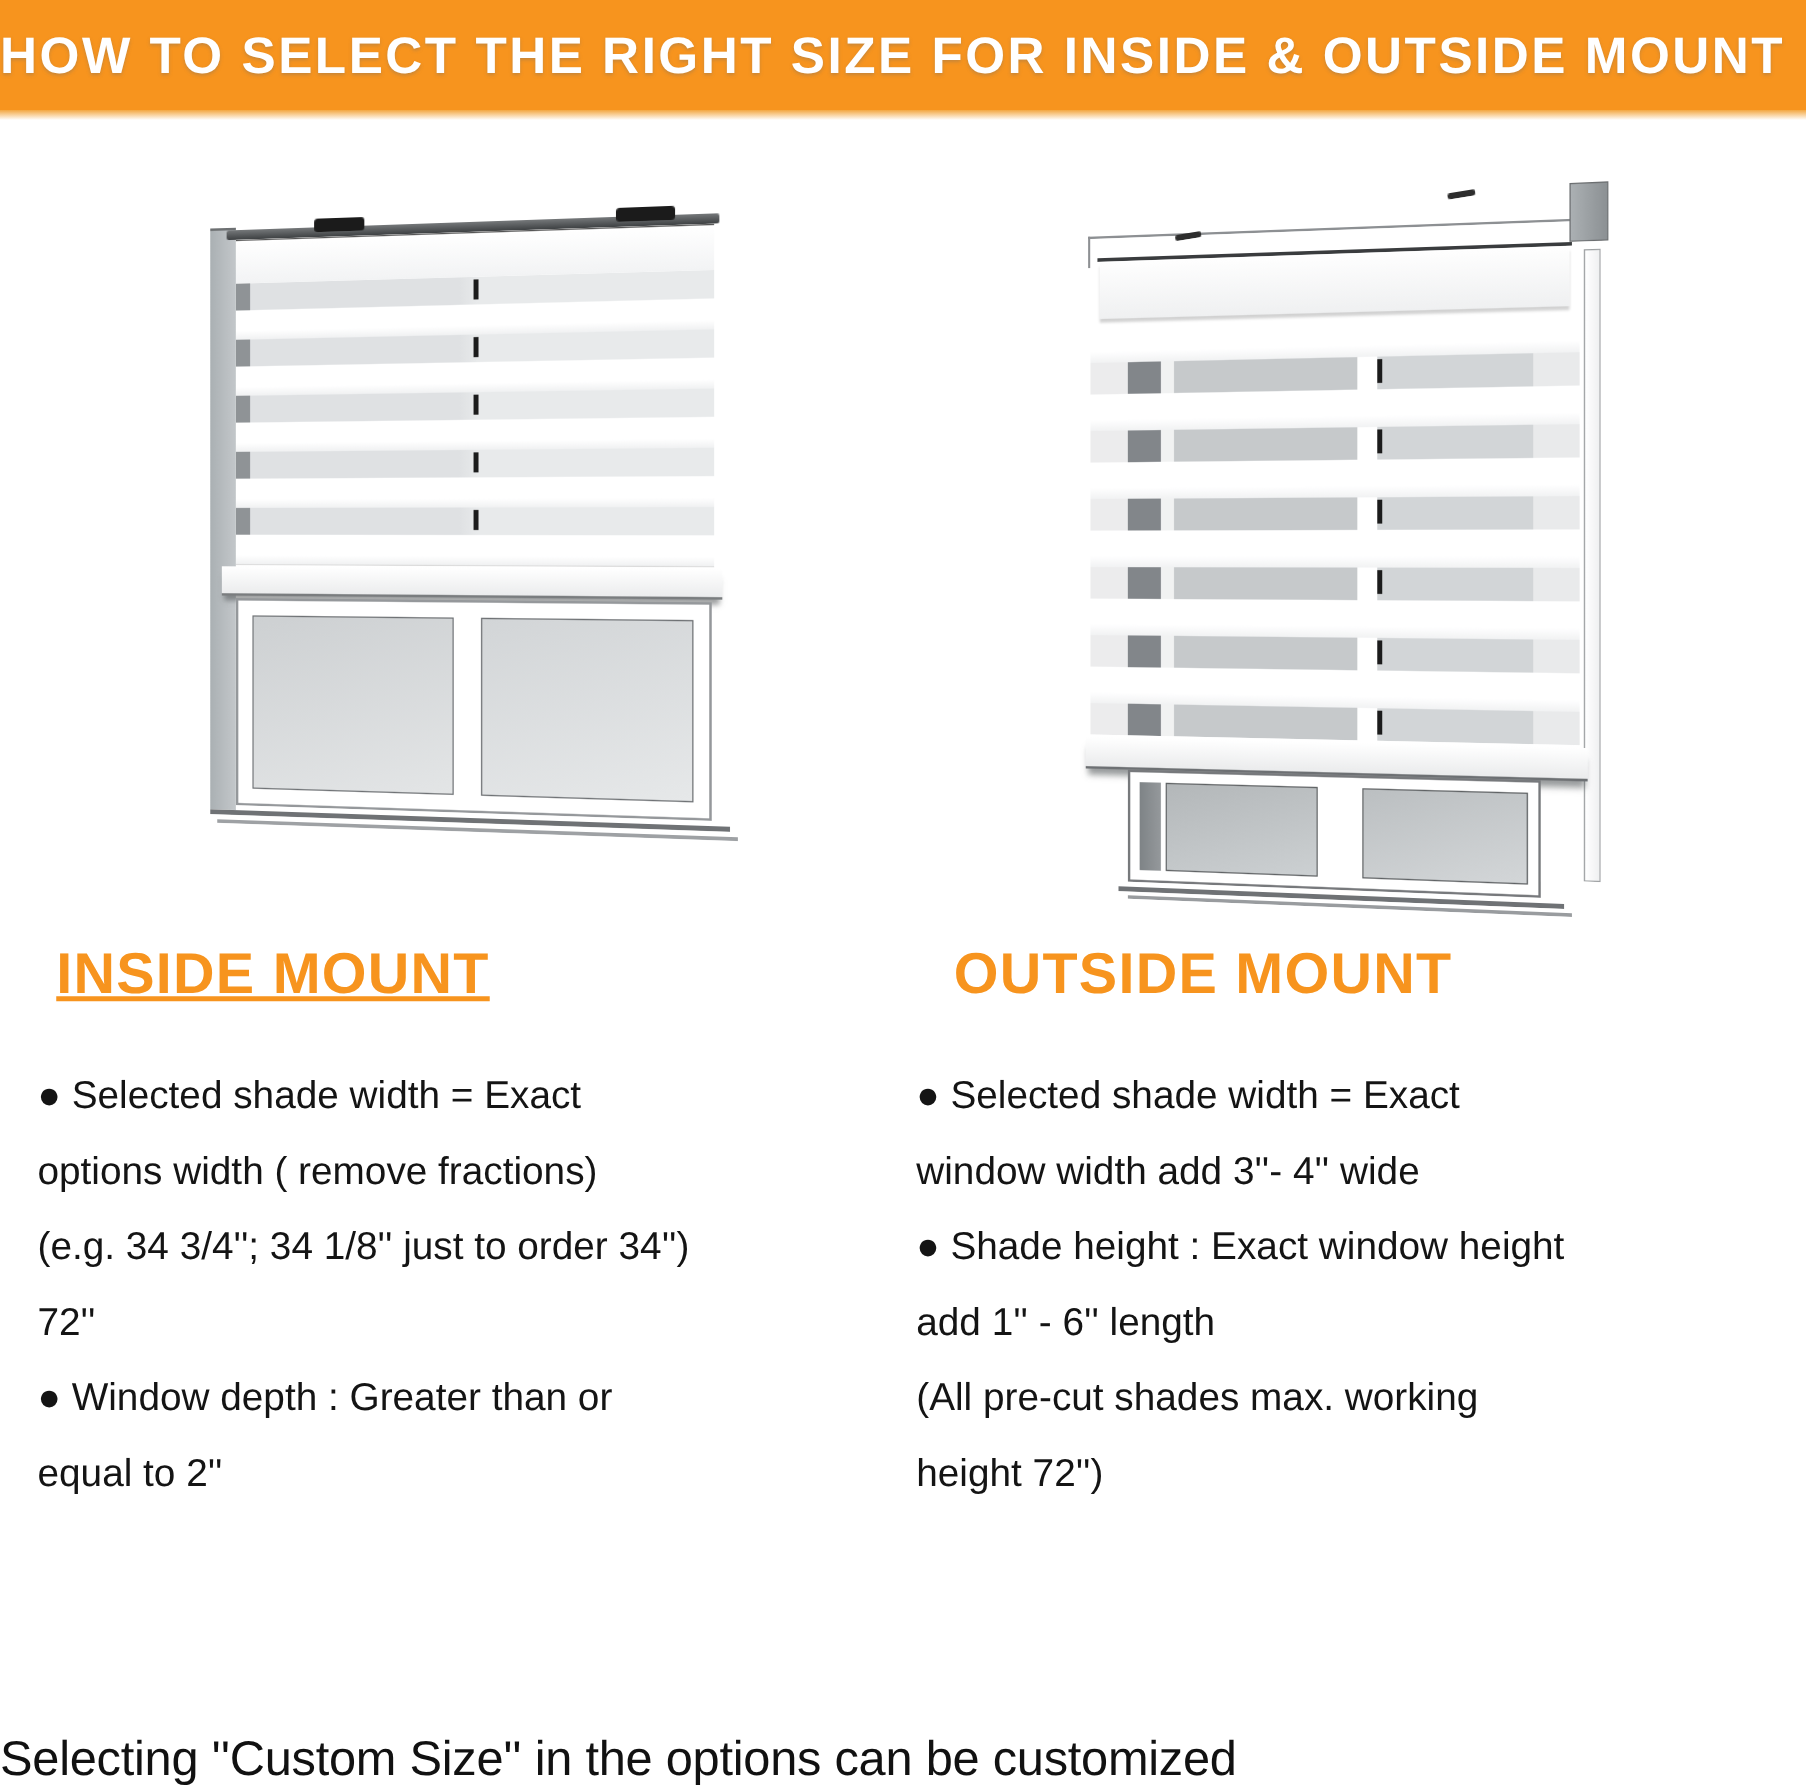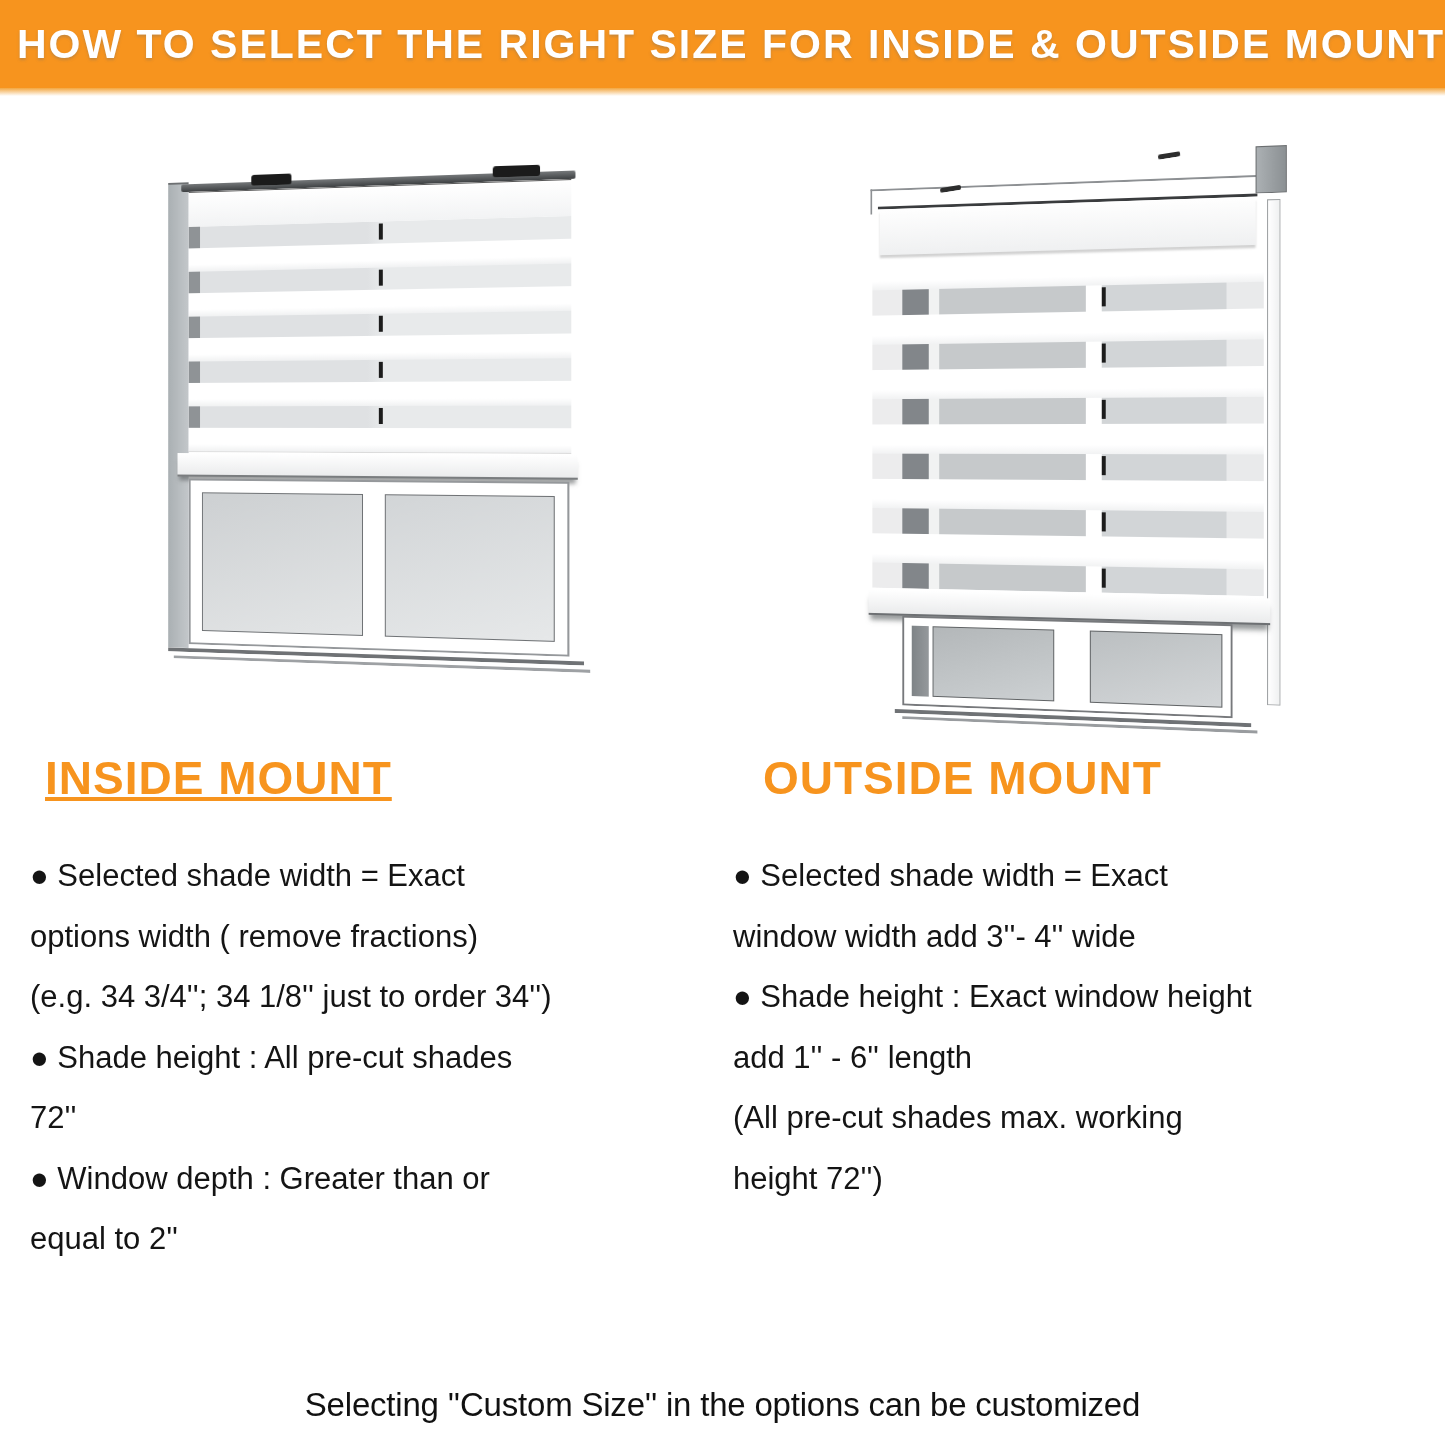--- a/index.html
+++ b/index.html
@@ -12,21 +12,21 @@
   
   .banner{
     position:absolute;left:0;top:0;width:100%;height:88px;
     background:#f7941e;
   }
   .banner::after{
     content:'';position:absolute;left:0;right:0;top:88px;height:8px;
     background:linear-gradient(#f3a741,rgba(255,255,255,0));
   }
   .banner-title{
-    display:block;width:100%;line-height:88px;text-align:right;
+    display:block;width:100%;line-height:88px;text-align:left;
     font-size:41px;font-weight:bold;letter-spacing:2px;color:#ffffff;
     text-shadow:0 2px 3px rgba(110,110,110,0.35);
     white-space:nowrap;
   }
 
   
   .illus{position:absolute;transform-style:preserve-3d;}
   .illus *{position:absolute;box-sizing:border-box;}
   .illus-inside{left:160px;top:148px;width:408px;height:545px;
     transform:perspective(1100px) rotateY(-9deg);}
@@ -103,22 +103,22 @@
     font-size:46px;font-weight:bold;color:#f7941e;letter-spacing:1px;
     line-height:52px;margin:0;
   }
   .col-inside .mount-heading{margin-left:15px;text-decoration:underline;}
   .col-outside .mount-heading{margin-left:30px;}
   .lines{margin-top:42px;font-size:31px;line-height:60.5px;color:#141414;}
   .lines div{display:block;}
 
   
   .footer-note{
-    position:absolute;left:0;top:1386px;width:100%;text-align:center;
-    font-size:33px;color:#111;letter-spacing:-0.2px;
+    position:absolute;left:0;top:1386px;width:100%;
+    font-size:39px;color:#111;letter-spacing:-0.2px;
   }
 </style>
 </head>
 <body>
 
 <header class="banner">
   <span class="banner-title">HOW TO SELECT THE RIGHT SIZE FOR INSIDE &amp; OUTSIDE MOUNT</span>
 </header>
 
 <div class="illus illus-inside">
@@ -180,21 +180,20 @@
   <div class="out-sill1"></div>
   <div class="out-sill2"></div>
 </div>
 
 <section class="col col-inside">
   <h2 class="mount-heading">INSIDE MOUNT</h2>
   <div class="lines">
     <div>●  Selected shade width = Exact</div>
     <div>options width ( remove fractions)</div>
     <div>(e.g. 34 3/4''; 34 1/8'' just to order 34'')</div>
-    <div>●  Shade height : All pre-cut shades</div>
     <div>72''</div>
     <div>●  Window depth : Greater than or</div>
     <div>equal to 2''</div>
   </div>
 </section>
 
 <section class="col col-outside">
   <h2 class="mount-heading">OUTSIDE MOUNT</h2>
   <div class="lines">
     <div>●  Selected shade width = Exact</div>

